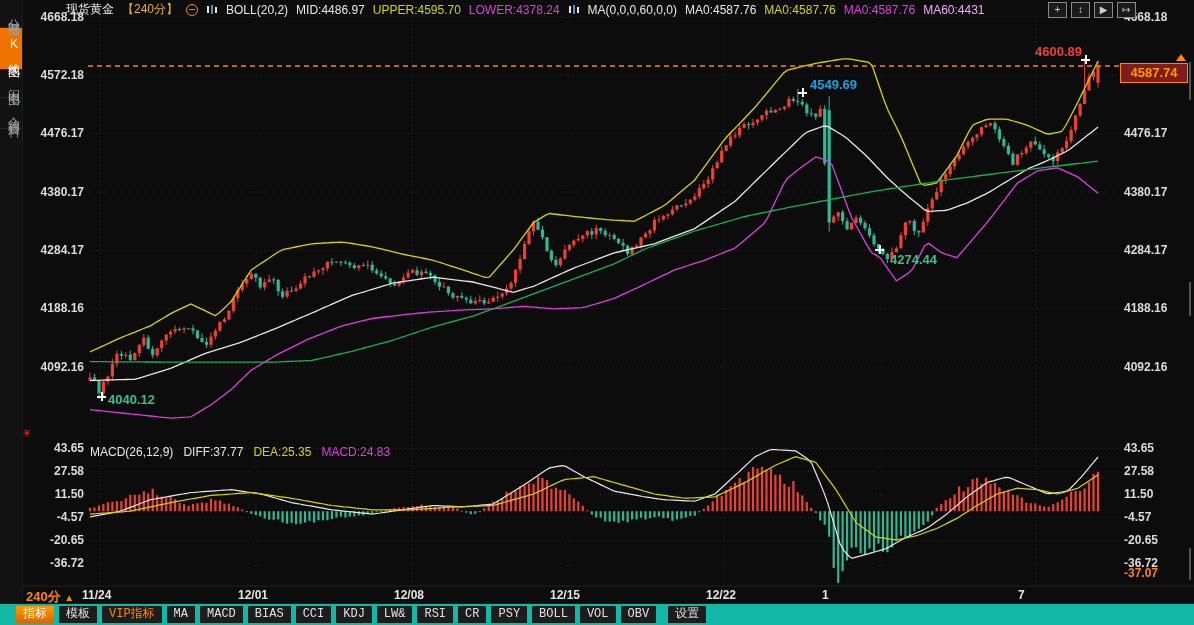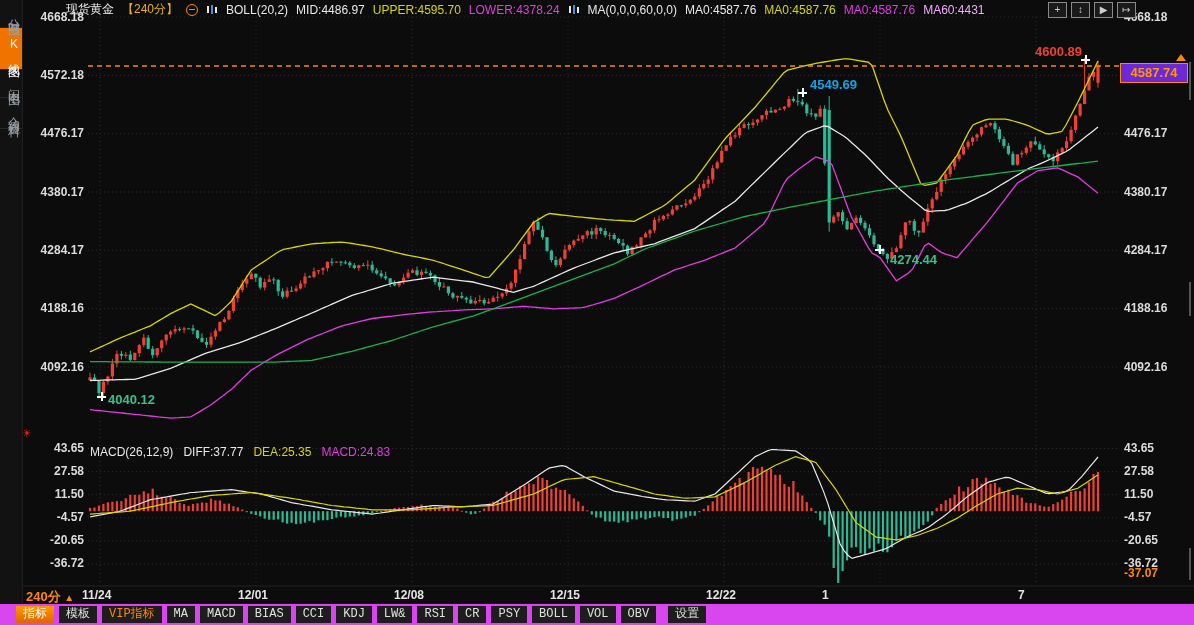--- a/index.html
+++ b/index.html
@@ -26,36 +26,36 @@
   .lbl{position:absolute;font-size:12px;font-weight:700;color:#dcdcdc;line-height:15px;height:15px;z-index:3;}
   .lbl-l{left:22px;width:62px;text-align:right;}
   .lbl-r{left:1124px;width:66px;text-align:left;}
   
   .ann{position:absolute;font-size:13px;font-weight:700;z-index:3;}
   .cross{position:absolute;width:9px;height:9px;z-index:3;}
   .cross::before{content:"";position:absolute;left:0;right:0;top:4px;height:1.5px;background:#fff;}
   .cross::after{content:"";position:absolute;top:0;bottom:0;left:4px;width:1.5px;background:#fff;}
   
   #price-box{position:absolute;left:1120px;top:63px;width:66px;height:18px;border:1.5px solid #ff8800;
-             background:#6d28d9;color:#ff9900;font-size:13px;font-weight:700;text-align:center;line-height:18px;z-index:6;}
+             background:#7f1d1d;color:#ff9900;font-size:13px;font-weight:700;text-align:center;line-height:18px;z-index:6;}
   #price-arrow{position:absolute;left:1176px;top:54px;width:0;height:0;z-index:6;
                border-left:5px solid transparent;border-right:5px solid transparent;border-bottom:7px solid #ff8800;}
   
   #macd-header{position:absolute;left:90px;top:445px;display:flex;gap:10px;font-size:12px;z-index:3;white-space:nowrap;}
   #sun-icon{position:absolute;left:22px;top:427px;color:#ff2200;font-size:11px;z-index:3;}
   #macd-extreme{position:absolute;left:1124px;top:566px;font-size:12px;font-weight:700;color:#ff8800;z-index:5;}
   
   .x-lbl{position:absolute;top:588px;font-size:12px;font-weight:700;color:#e4e4e4;z-index:3;}
   #x-tooltip{position:absolute;left:830px;top:587px;width:186px;height:17px;background:#000;color:#ff8800;
              font-size:12px;font-weight:700;text-align:center;line-height:17px;z-index:6;}
   #period-tag{position:absolute;left:26px;top:588px;font-size:13px;font-weight:700;color:#ff8800;z-index:5;}
   #watermark{position:absolute;right:4px;top:572px;font-size:34px;font-weight:700;letter-spacing:3px;
              color:rgba(201,196,189,0.93);z-index:4;}
   
-  #toolbar{position:absolute;left:0;bottom:0;width:1194px;height:21px;background:#d946ef;display:flex;
+  #toolbar{position:absolute;left:0;bottom:0;width:1194px;height:21px;background:#14b8a6;display:flex;
            align-items:center;gap:5px;padding-left:16px;box-sizing:border-box;z-index:5;
            font-family:"Liberation Mono","DejaVu Sans Mono",monospace;font-size:12px;}
   .tab{background:#1d1d1d;color:#e0e0e0;padding:1px 7px;line-height:15px;cursor:pointer;}
   .tab.active{background:linear-gradient(#ff9900,#e06400);color:#fff;}
   .tab.vip{color:#ff8800;}
   .tab.last{margin-left:7px;}
   #chart-svg{position:absolute;left:0;top:0;z-index:1;}
 </style>
 </head>
 <body>

